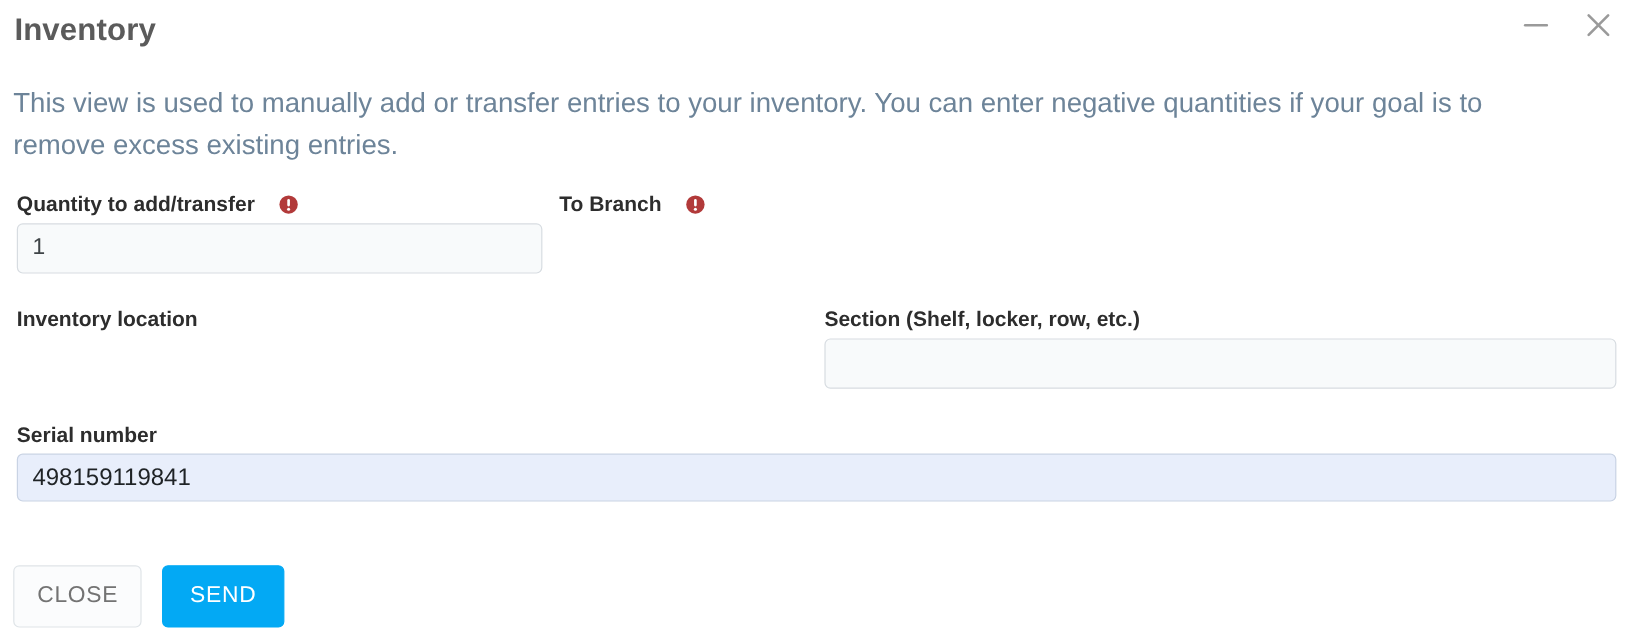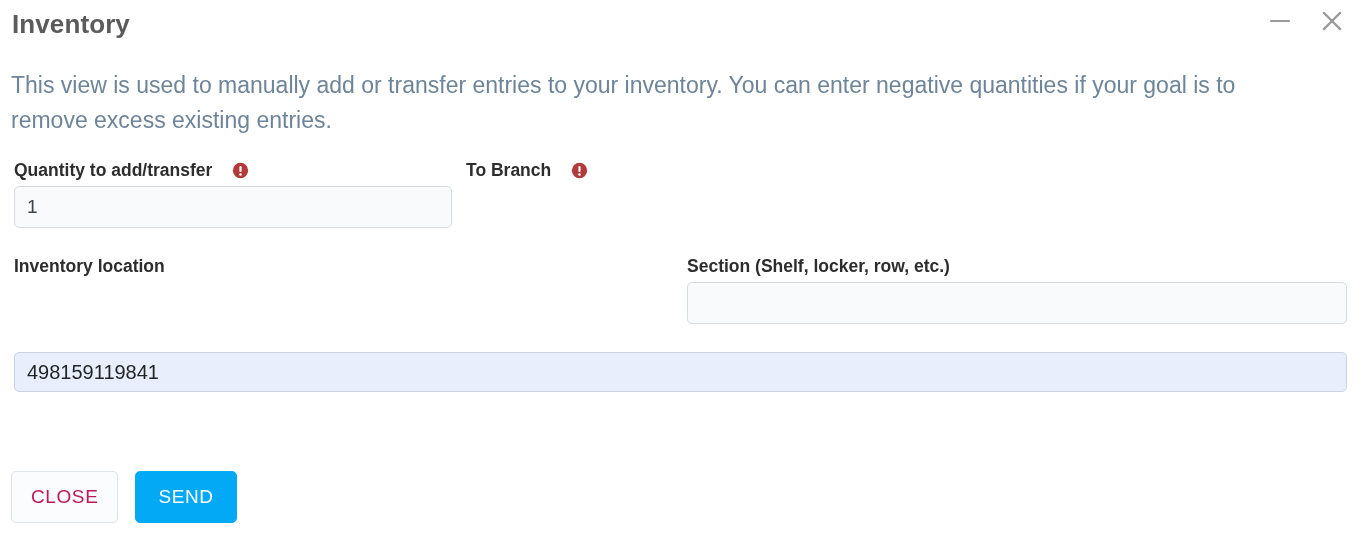--- a/index.html
+++ b/index.html
@@ -159,21 +159,21 @@
     padding: 0 19px;
     cursor: pointer;
     display: inline-flex;
     align-items: center;
     justify-content: center;
     box-sizing: border-box;
   }
   .btn-close {
     background: #fbfcfd;
     border: 1px solid #dfe4e8;
-    color: #be185d;
+    color: #737373;
   }
   .btn-send {
     background: #03a9f4;
     border: 1px solid #03a9f4;
     color: #ffffff;
     padding: 0 22px;
   }
 </style>
 </head>
 <body>
@@ -238,20 +238,23 @@
   </div>
 
   <div class="field" id="f-section">
     <div class="field-label">
       <span>Section (Shelf, locker, row, etc.)</span>
     </div>
     <input class="control" type="text" value="" style="">
   </div>
 
   <div class="field" id="f-serial">
+    <div class="field-label">
+      <span>Serial number</span>
+    </div>
     <input class="control filled-highlight" type="text" value="498159119841" style="">
   </div>
 
 </div>
 
 <div class="actions">
   <button class="btn btn-close">CLOSE</button>
   <button class="btn btn-send">SEND</button>
 </div>
 

